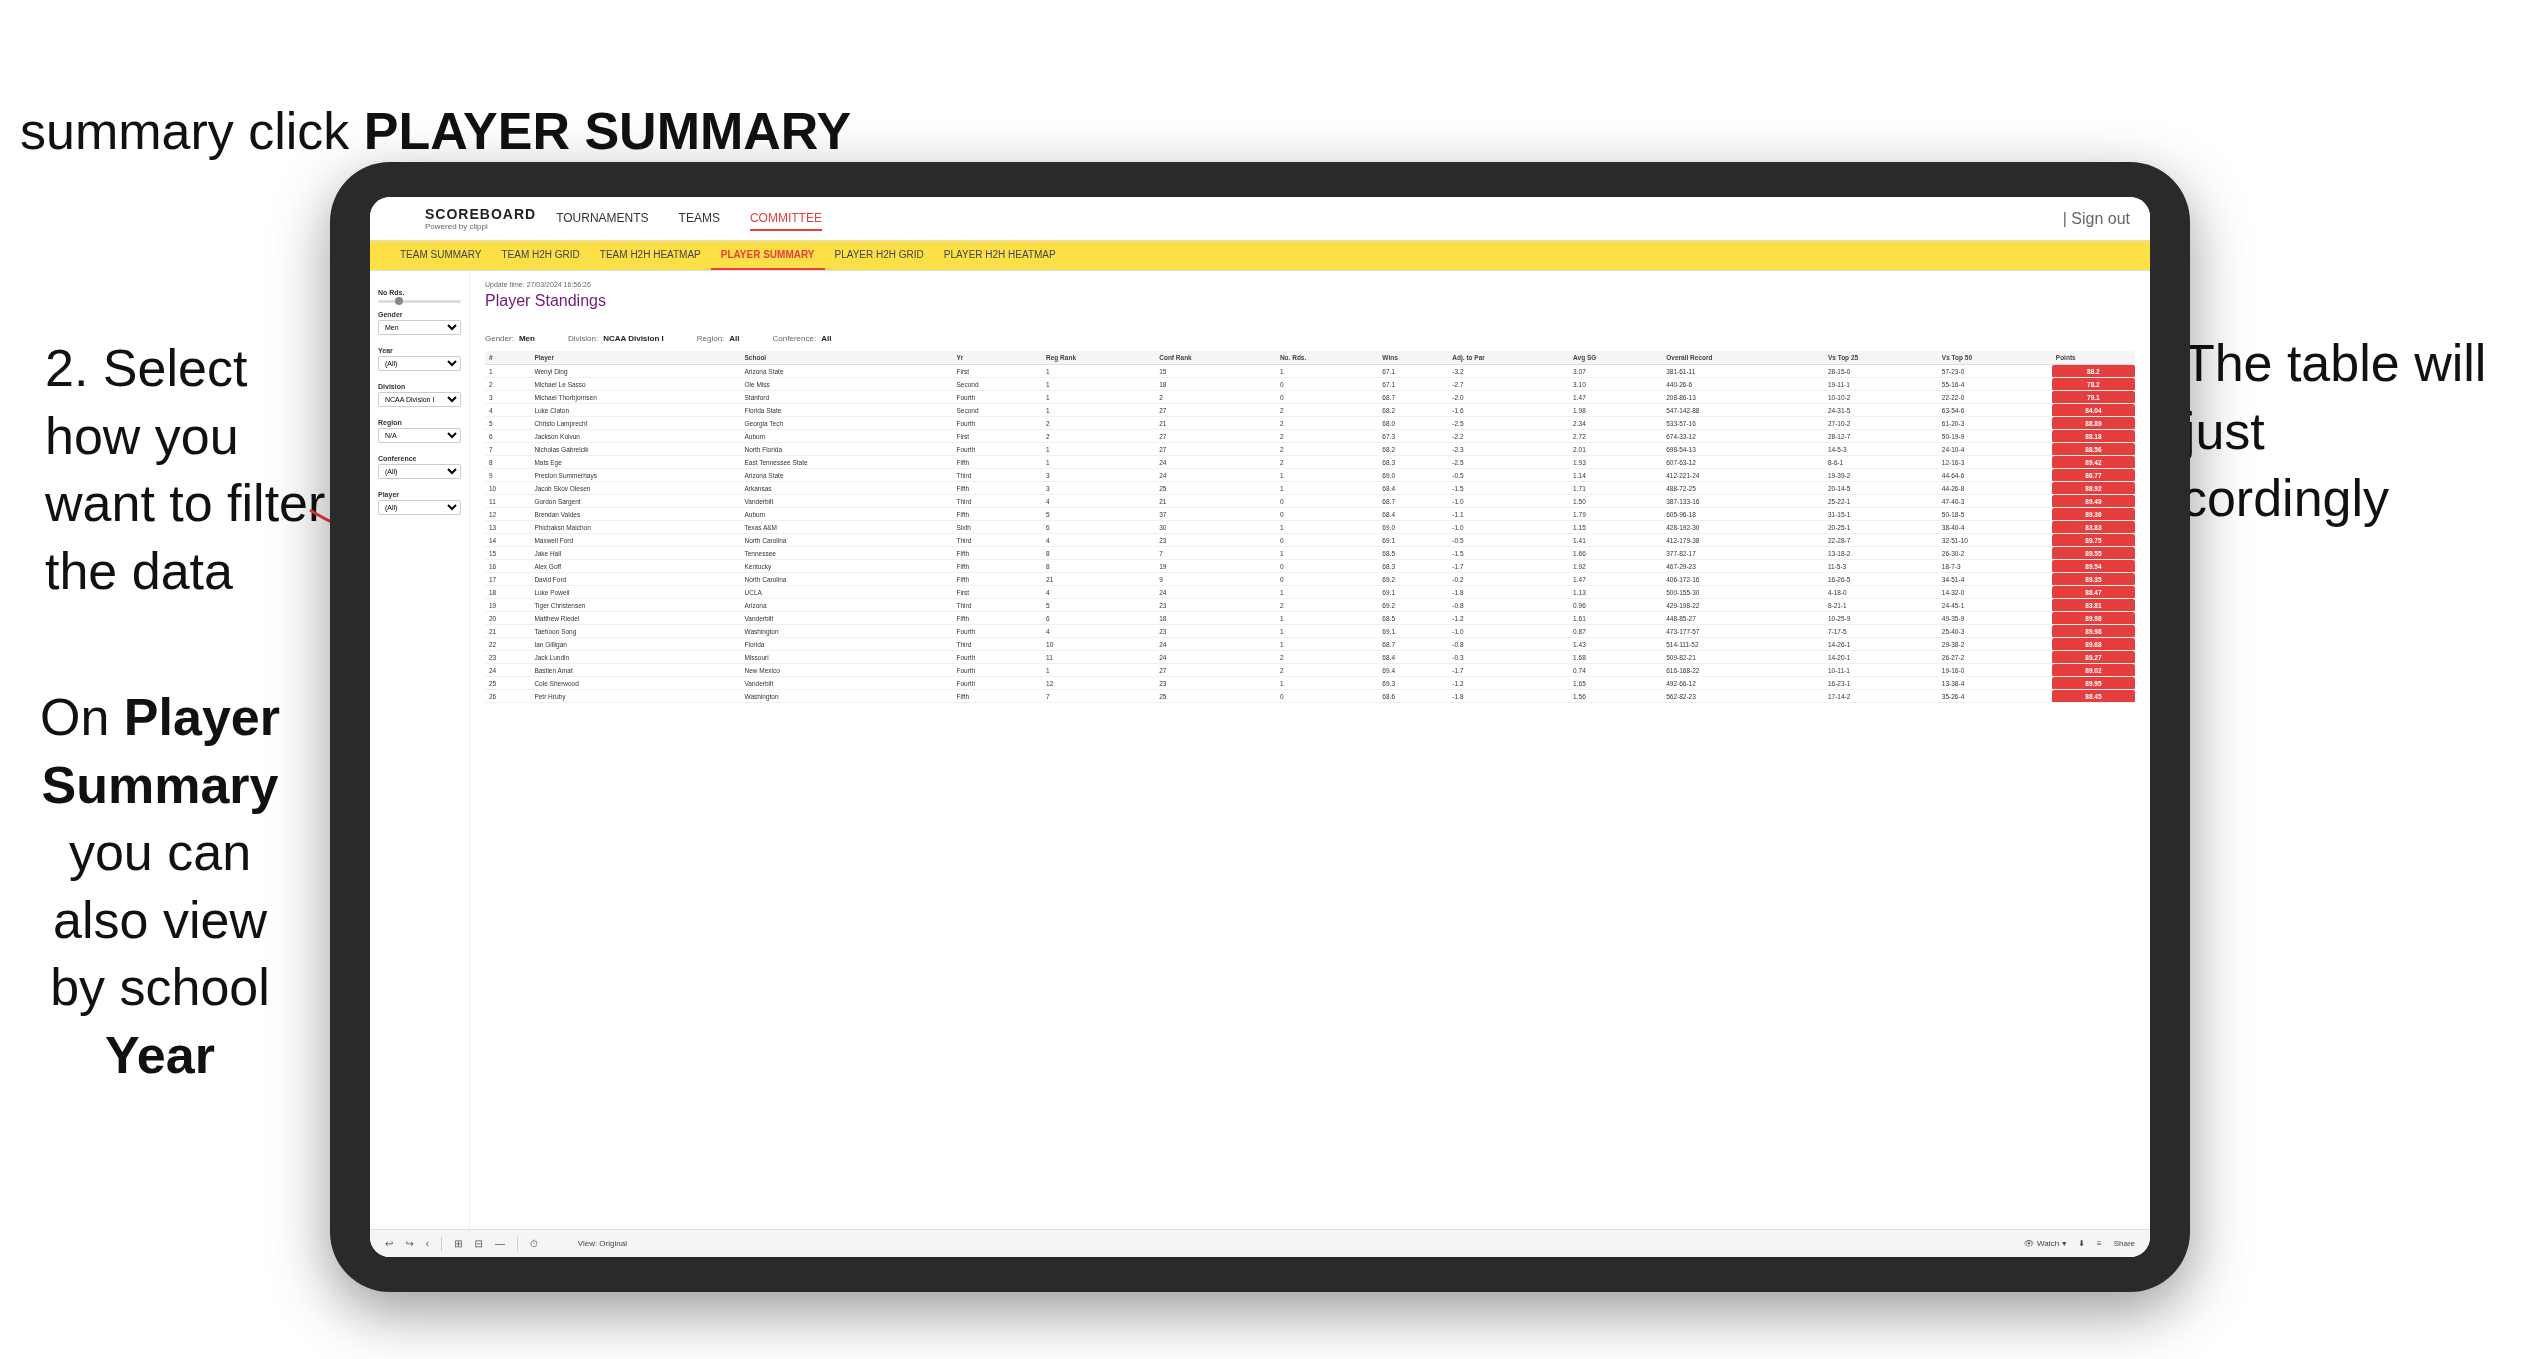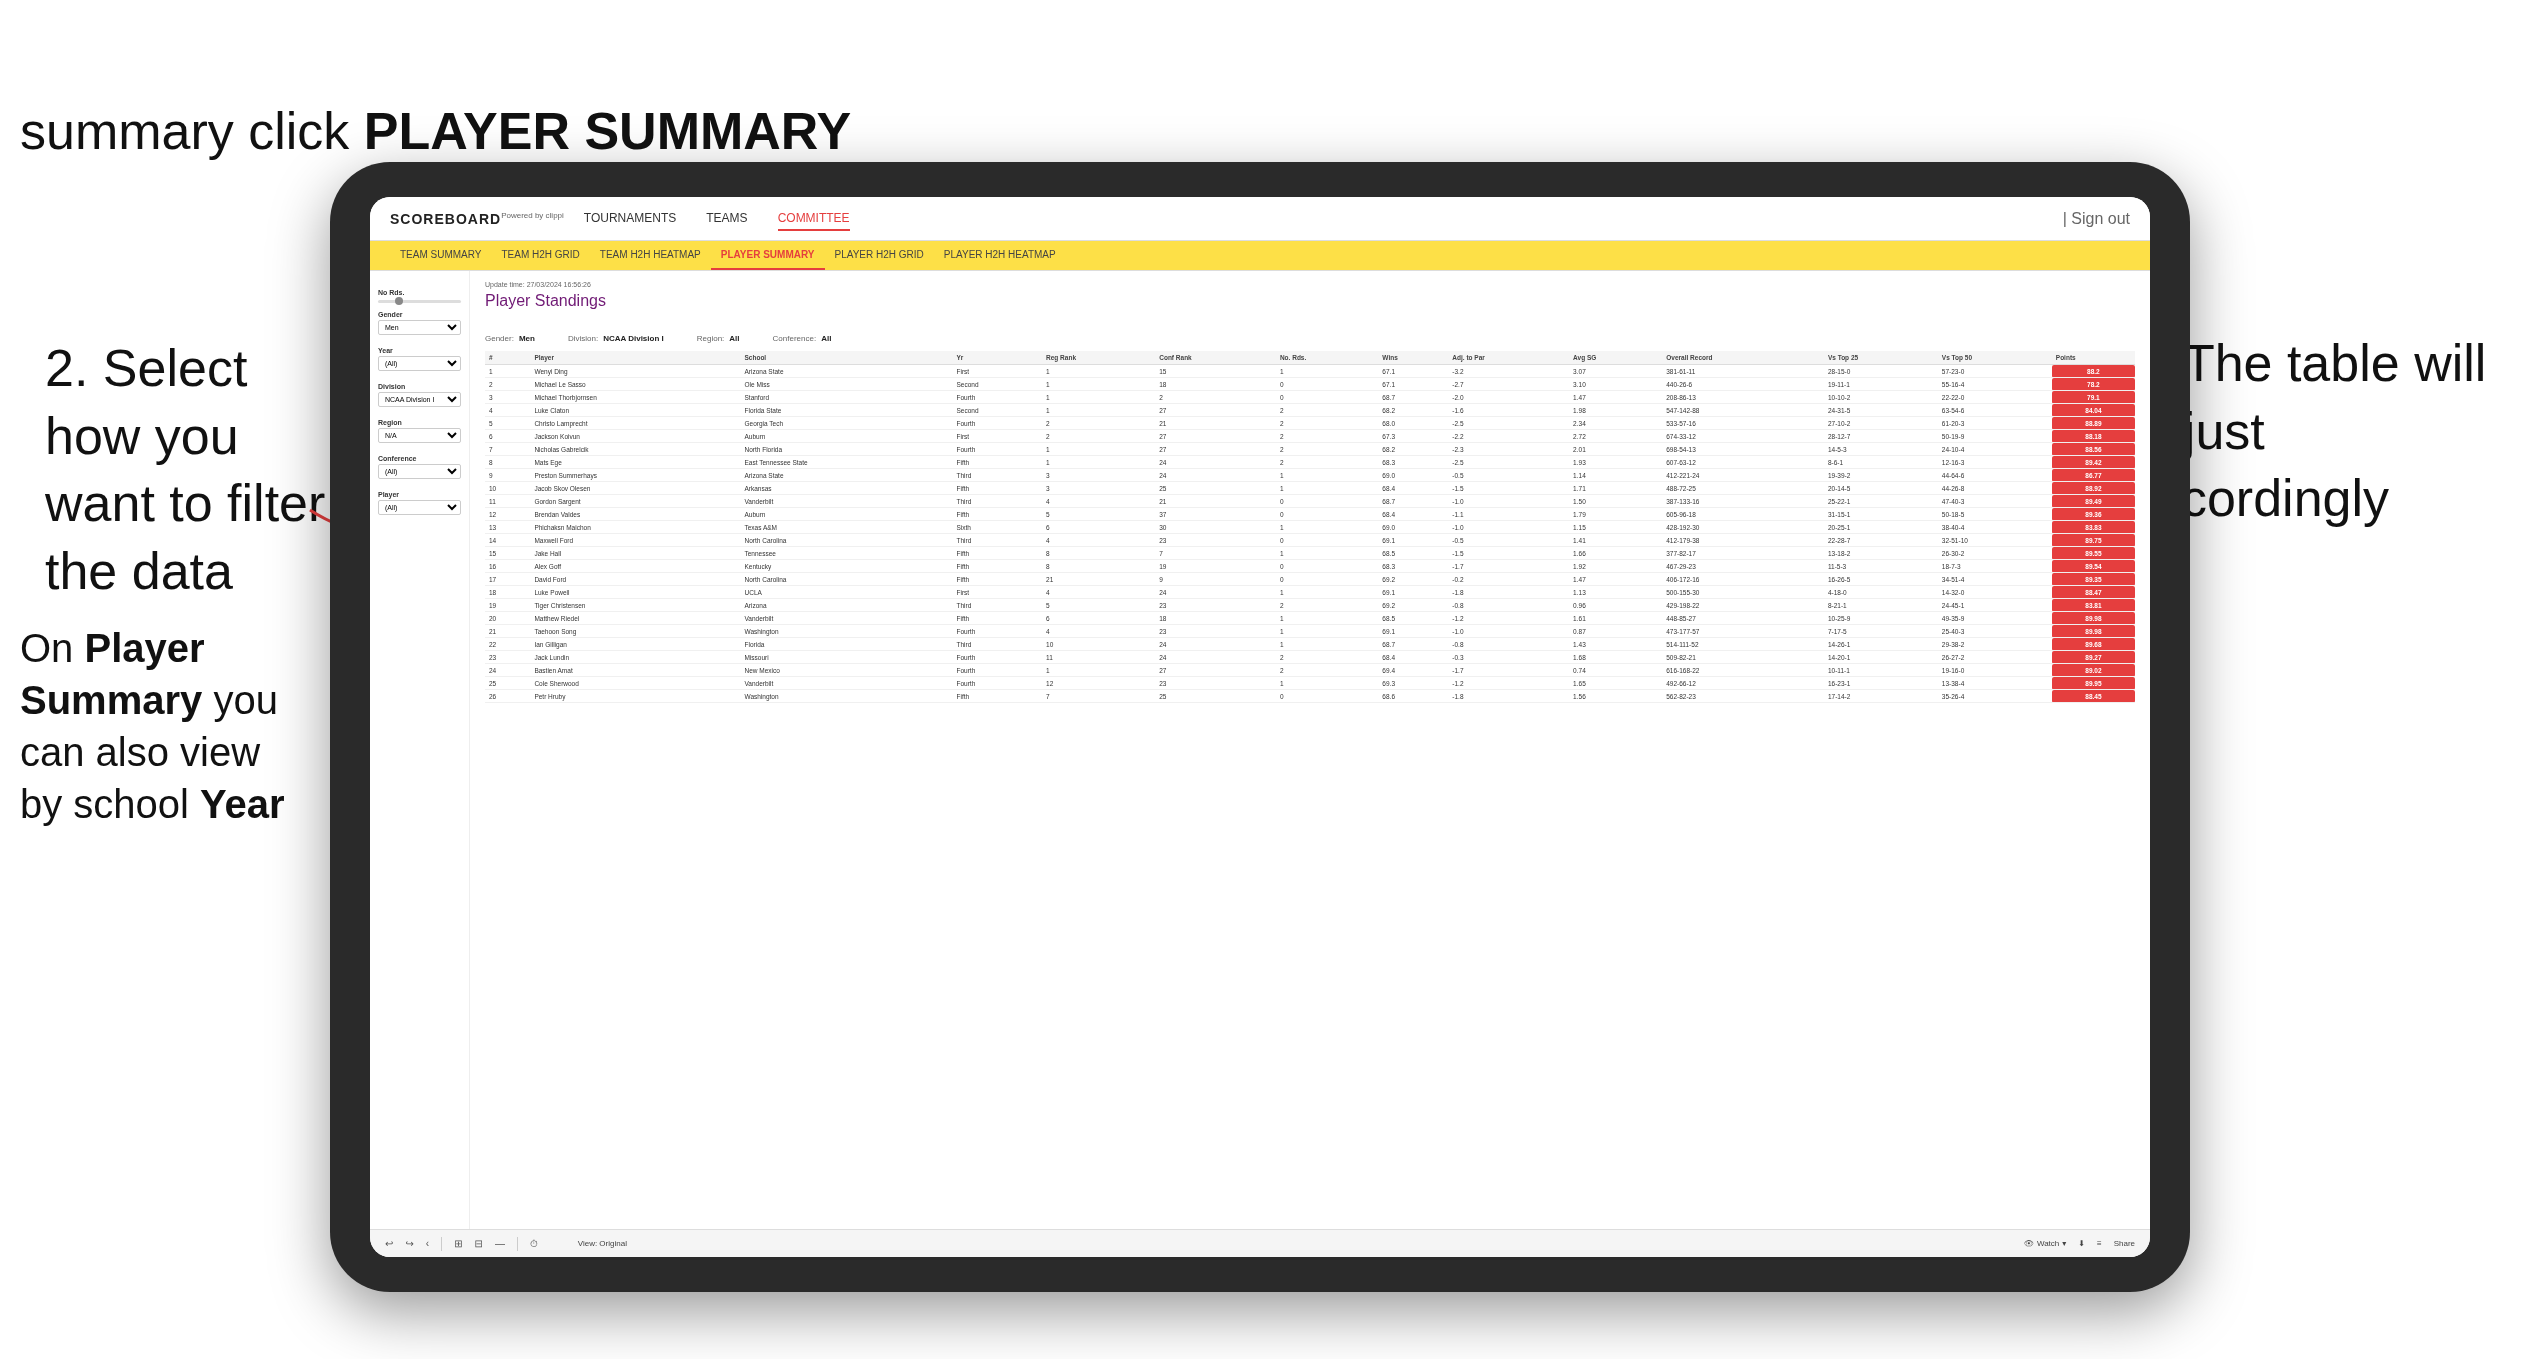--- a/index.html
+++ b/index.html
@@ -28,25 +28,26 @@
       top: 320px;
       font-size: 52px;
       line-height: 1.3;
       color: #111;
       width: 280px;
       margin-left: 25px;
     }
     .instruction-bottom {
       position: absolute;
       left: 20px;
-      top: 622px;
-      font-size: 40px;
+      top: 684px;
+      font-size: 52px;
       line-height: 1.3;
       color: #111;
       width: 280px;
+      text-align: center;
     }
     .instruction-bottom strong {
       font-weight: 900;
     }
     .instruction-right {
       position: absolute;
       right: 20px;
       top: 330px;
       font-size: 52px;
       line-height: 1.3;
@@ -84,22 +85,23 @@
       display: flex;
       align-items: center;
       padding: 0 20px;
       height: 44px;
       background: #fff;
       border-bottom: 1px solid #ddd;
       flex-shrink: 0;
     }
     .logo-area {
       display: flex;
-      flex-direction: row;
+      flex-direction: column;
       margin-right: 20px;
+      margin-left: 35px;
     }
     .logo-text {
       font-size: 14px;
       font-weight: 800;
       color: #222;
       letter-spacing: 1px;
     }
     .logo-sub {
       font-size: 8px;
       color: #666;

